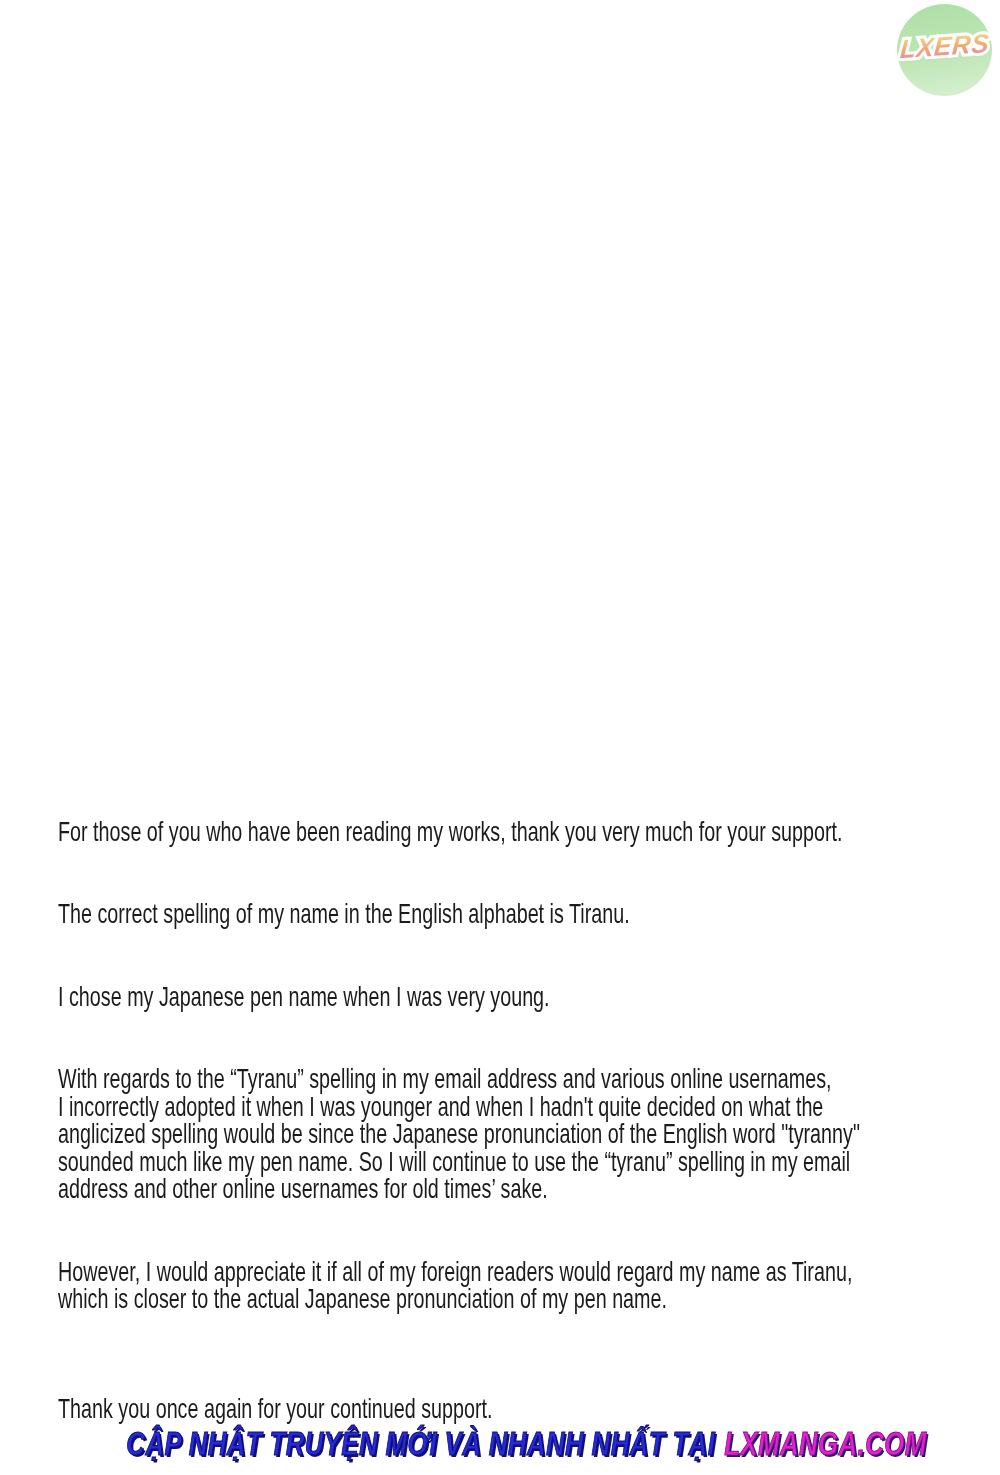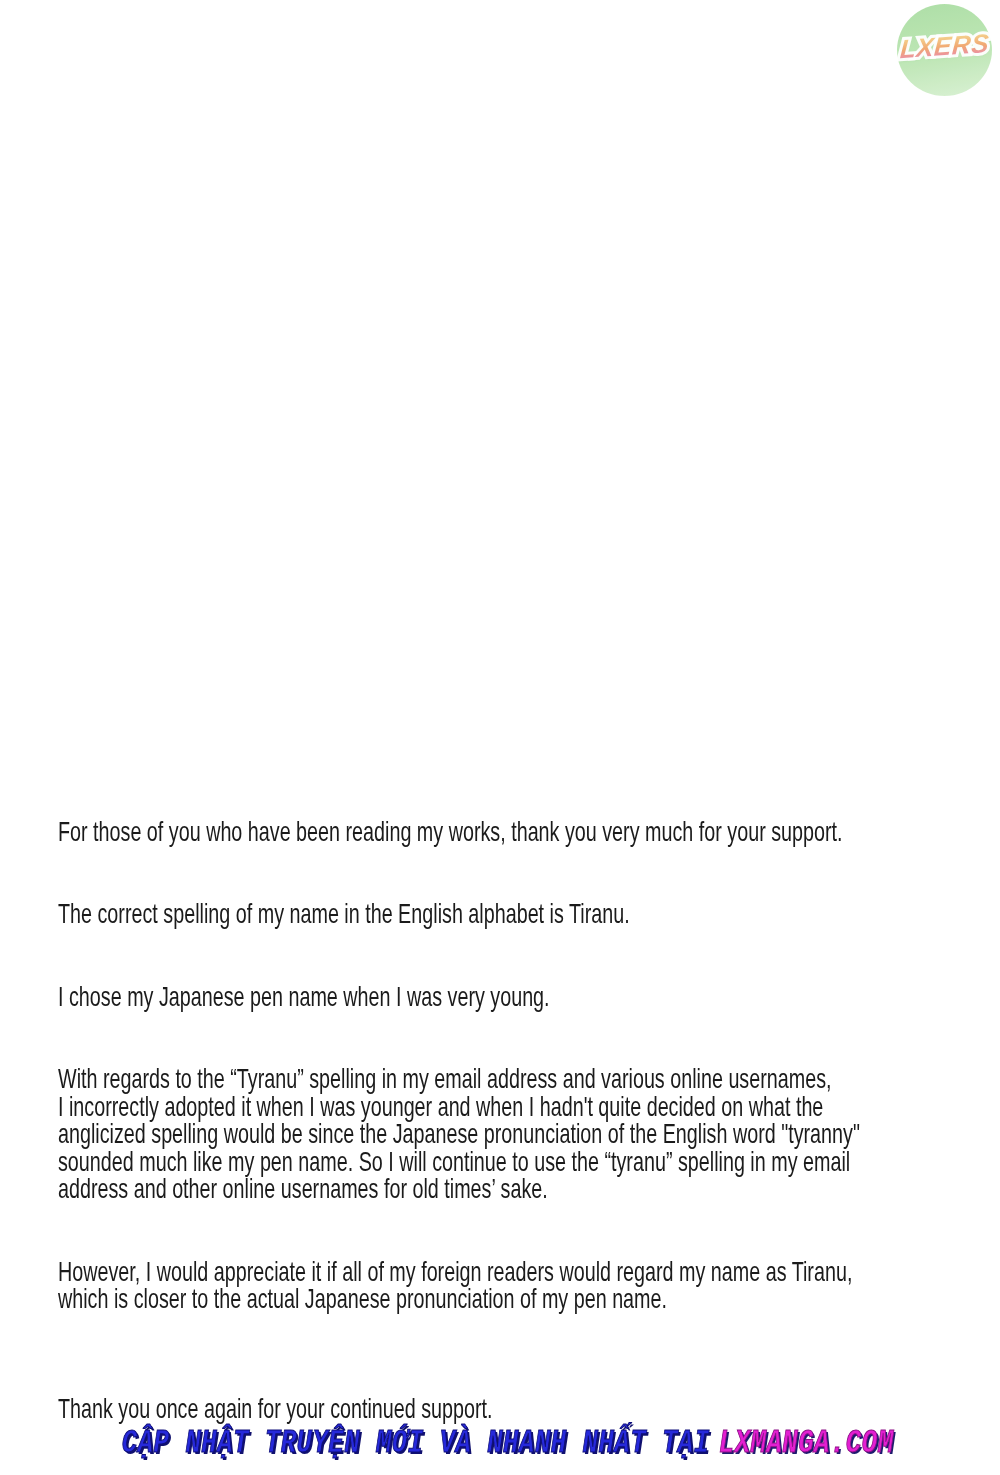--- a/index.html
+++ b/index.html
@@ -72,21 +72,20 @@
   .letter p { margin: 0 0 27.5px 0; }
   .letter p.gap-2 { margin-bottom: 55px; }
 
   
   .footer {
     position: absolute;
     left: 0;
     top: 1420px;
     width: 100%;
     text-align: center;
-    font-family: Liberation Mono, monospace;
   }
   .footer-inner {
     display: inline-block;
     transform: scaleX(0.76);
     transform-origin: 50% 50%;
     white-space: nowrap;
     font-size: 34px;
     line-height: 46px;
     font-weight: bold;
     font-style: italic;

